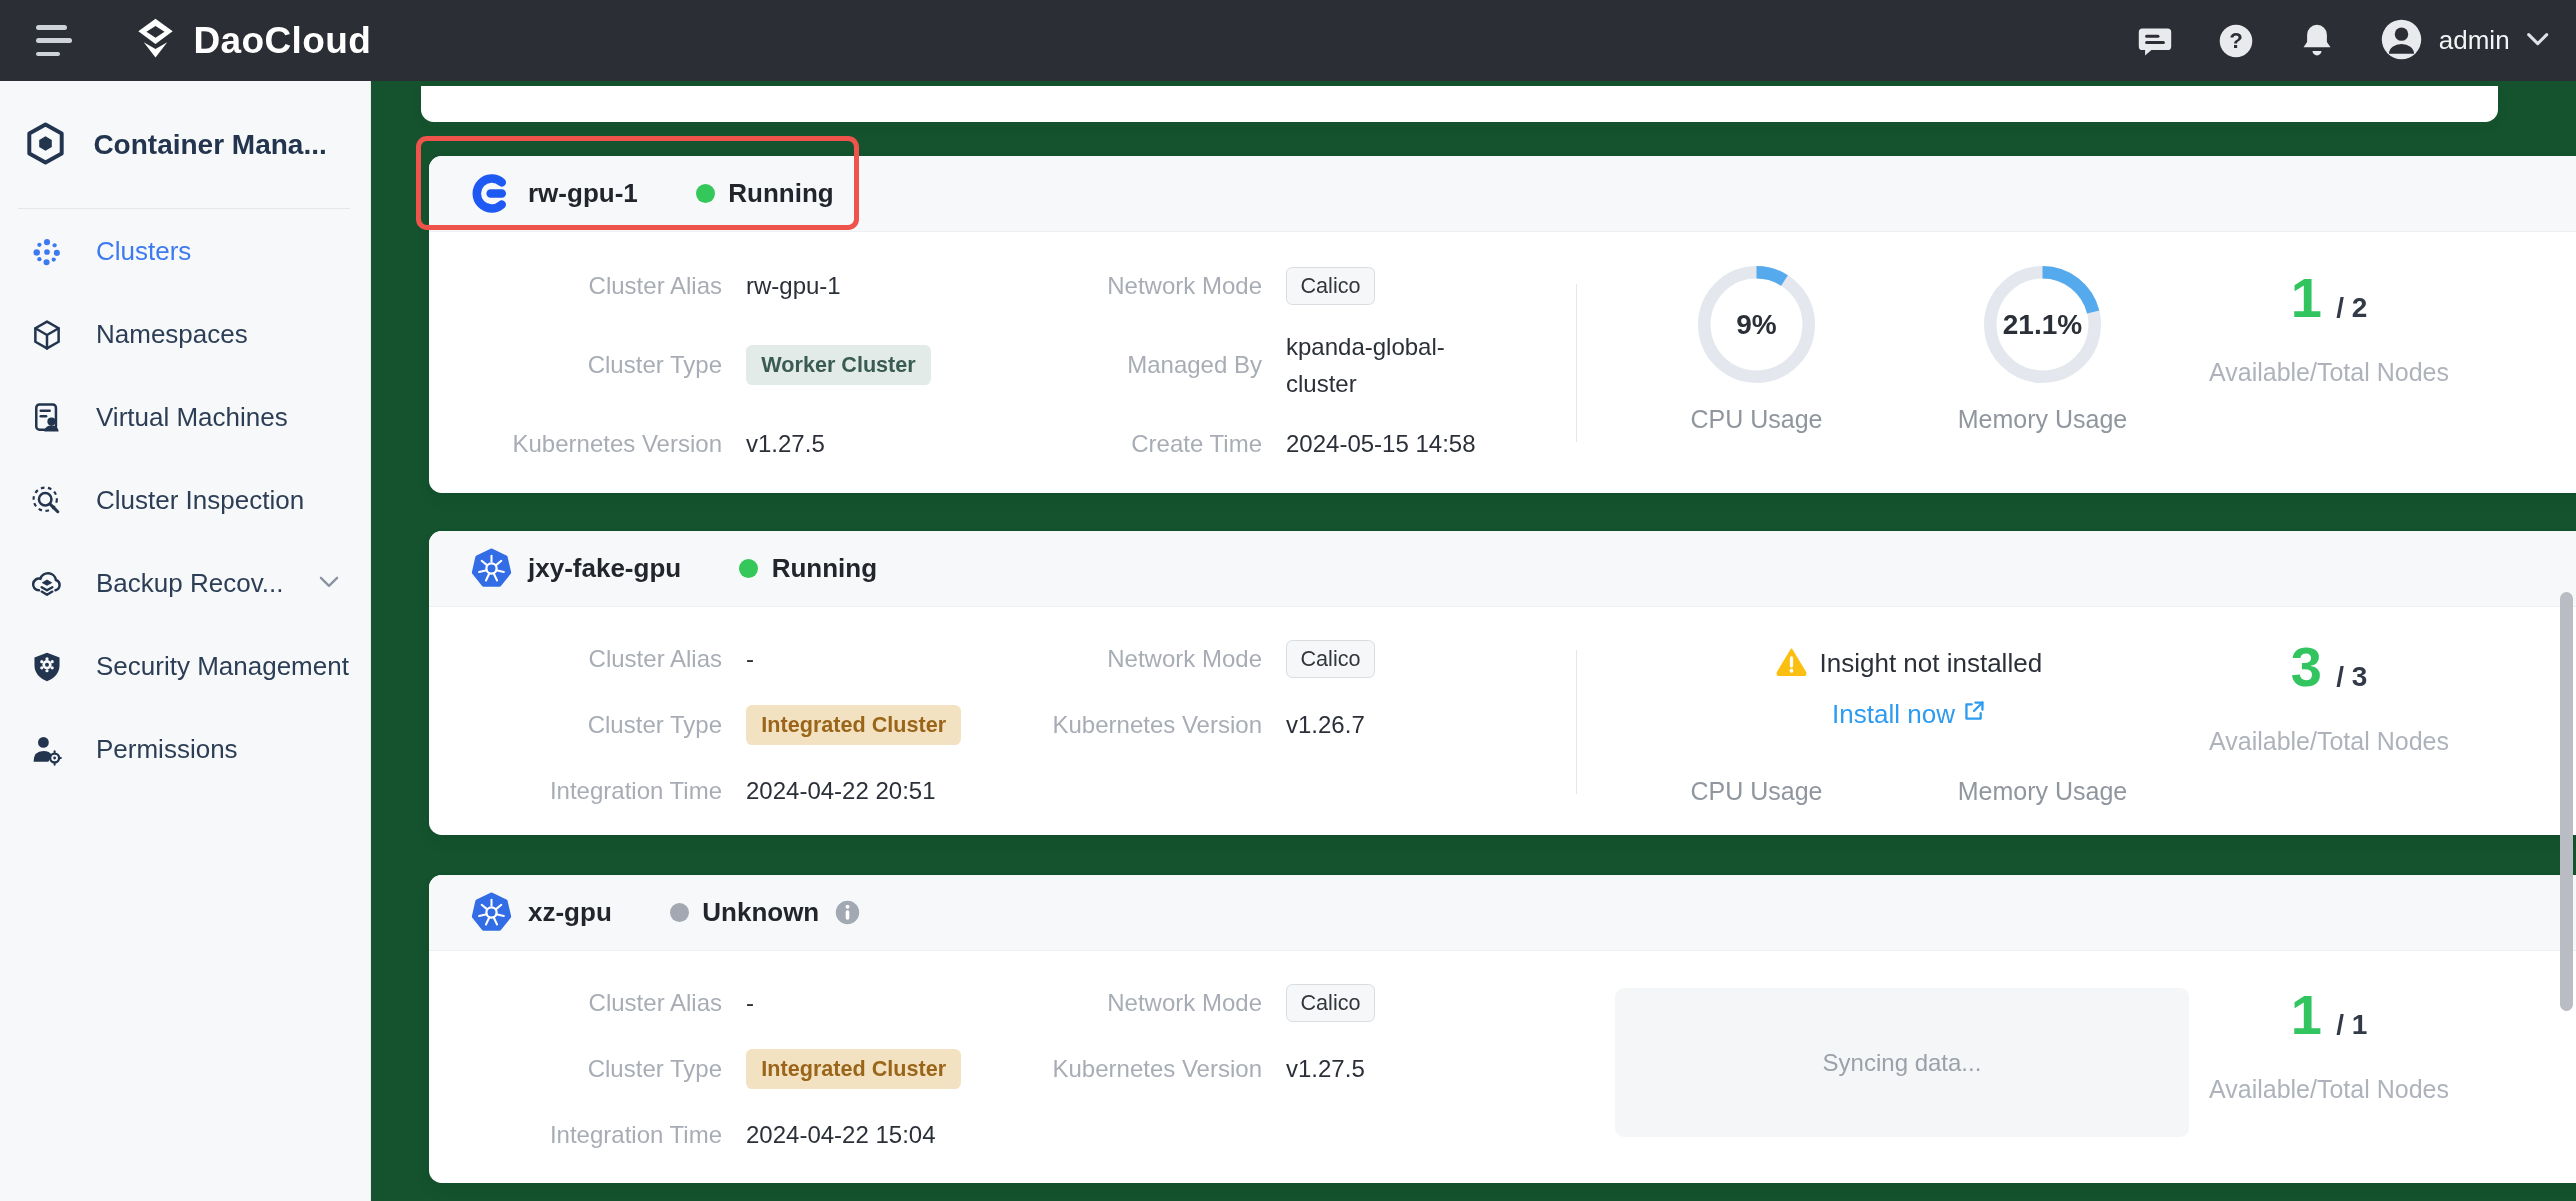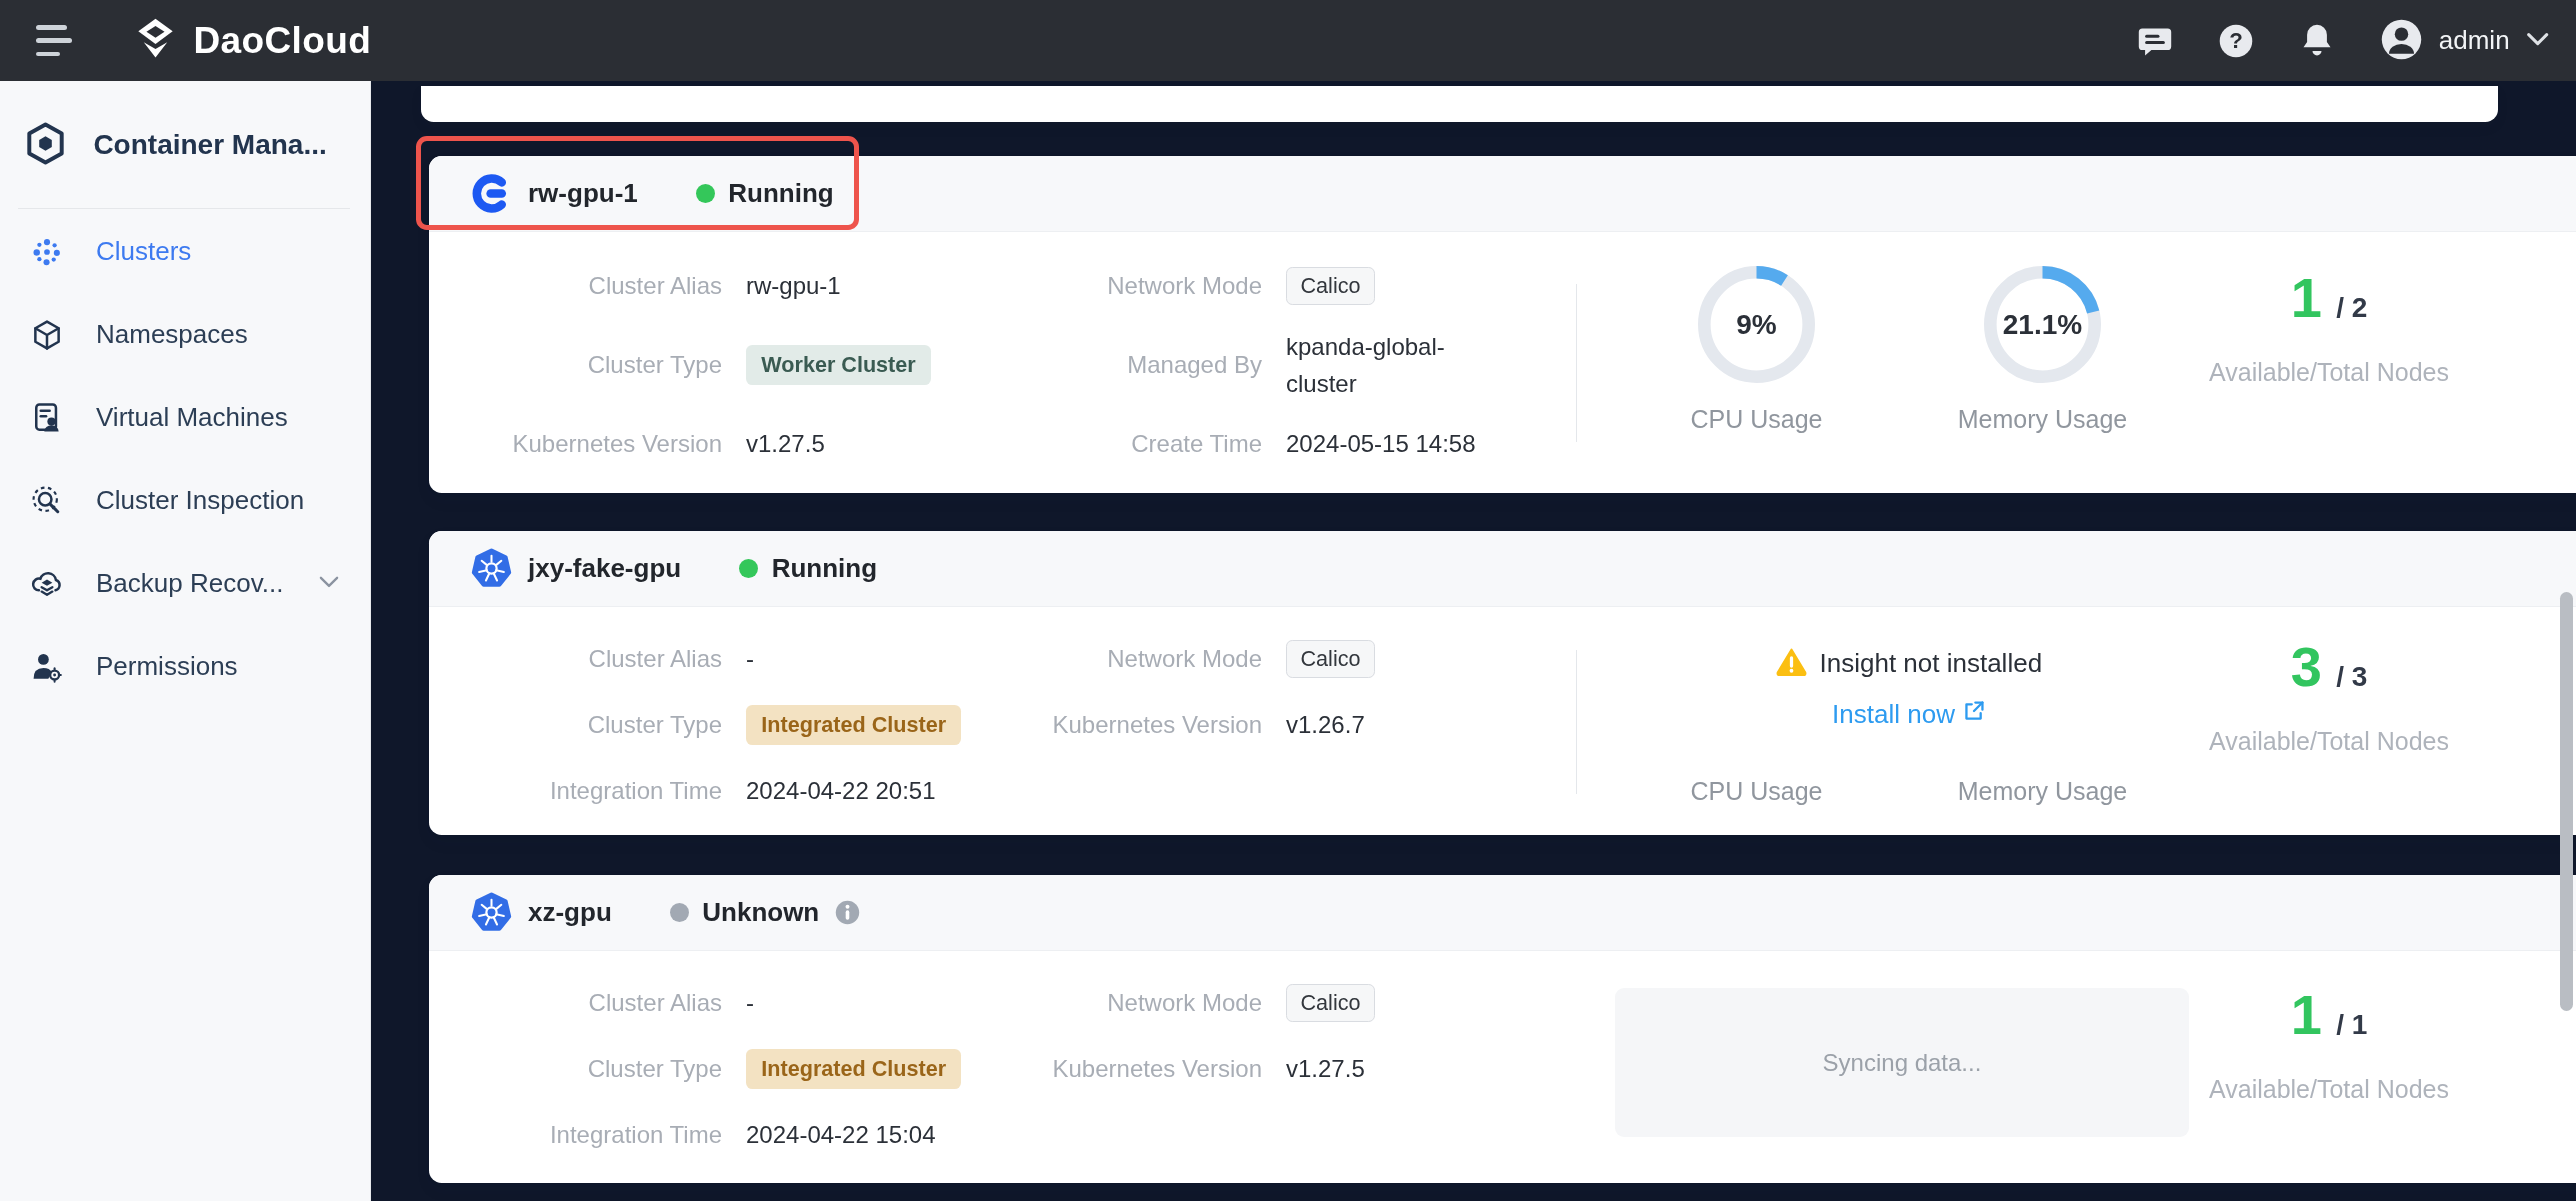--- a/index.html
+++ b/index.html
@@ -1,18 +1,18 @@
 <!DOCTYPE html>
 <html style="font-size:14.4px"><head>
 <meta charset="utf-8">
 <style>
   * { margin:0; padding:0; box-sizing:border-box; }
   html,body { width:2576px; height:1202px; }
   body { font-family:"Liberation Sans","DejaVu Sans",sans-serif; background:#eceef2; overflow:hidden; }
-  .app { position:relative; width:2576px; height:1202px; background:#0f172a; }
+  .app { position:relative; width:2576px; height:1202px; background:#14532d; }
 
   
   .topbar { position:absolute; left:0; top:0; width:2576px; height:81px; background:#2b2e34; display:flex; align-items:center; z-index:30; }
   .hamburger { width:40px; height:31px; margin-left:36px; display:flex; flex-direction:column; justify-content:space-between; cursor:pointer; }
   .hamburger i { display:block; height:4.5px; border-radius:2.7px; background:#ced3d9; }
   .hamburger i:nth-child(1){ width:31px; }
   .hamburger i:nth-child(2){ width:36px; }
   .hamburger i:nth-child(3){ width:24px; }
   .brand { display:flex; align-items:center; margin-left:56px; }
   .brand-text { color:#ffffff; font-size:37px; font-weight:700; letter-spacing:0.4px; margin-left:14.4px; }
@@ -228,20 +228,38 @@
         <span class="nav-label">Backup Recov...</span>
         <span class="nav-chevron">
           <svg width="20" height="12.6" viewBox="0 0 22 14">
               <path d="M2 2 L11 11 L20 2" fill="none" stroke="#8b93a0" stroke-width="2.6" stroke-linecap="round" stroke-linejoin="round"></path>
             </svg>
         </span>
       </div>
       <div class="nav-item">
         <span class="nav-ico">
           <svg width="34" height="34" viewBox="0 0 38 38">
+            <path d="M19 3 L33 8.5 V17 c0 9 -6 14.5 -14 18 C11 31.5 5 26 5 17 V8.5 Z" fill="#22344e"></path>
+            <circle cx="19" cy="16.5" r="5.2" fill="#f7f8fa"></circle>
+            <g fill="#f7f8fa">
+              <circle cx="19" cy="9.8" r="1.8"></circle>
+                <circle cx="24.8" cy="13.1" r="1.8"></circle>
+                <circle cx="24.8" cy="19.9" r="1.8"></circle>
+              <circle cx="19" cy="23.2" r="1.8"></circle>
+                <circle cx="13.2" cy="19.9" r="1.8"></circle>
+                <circle cx="13.2" cy="13.1" r="1.8"></circle>
+            </g>
+            <circle cx="19" cy="16.5" r="2.2" fill="#22344e"></circle>
+          </svg>
+        </span>
+        <span class="nav-label">Security Management</span>
+      </div>
+      <div class="nav-item">
+        <span class="nav-ico">
+          <svg width="34" height="34" viewBox="0 0 38 38">
             <circle cx="15" cy="10.5" r="6" fill="#22344e"></circle>
             <path d="M4 32 q0 -12 11 -12 q7 0 9.5 5 l-4 7 Z" fill="#22344e"></path>
             <circle cx="27.5" cy="28" r="5" fill="none" stroke="#22344e" stroke-width="2.6"></circle>
             <circle cx="27.5" cy="28" r="1.6" fill="#22344e"></circle>
             <g stroke="#22344e" stroke-width="2.2" stroke-linecap="round">
               <line x1="27.5" y1="20.5" x2="27.5" y2="22.5"></line>
                 <line x1="27.5" y1="33.5" x2="27.5" y2="35.5"></line>
               <line x1="20.5" y1="28" x2="22.5" y2="28"></line>
                 <line x1="32.5" y1="28" x2="34.5" y2="28"></line>
             </g>

